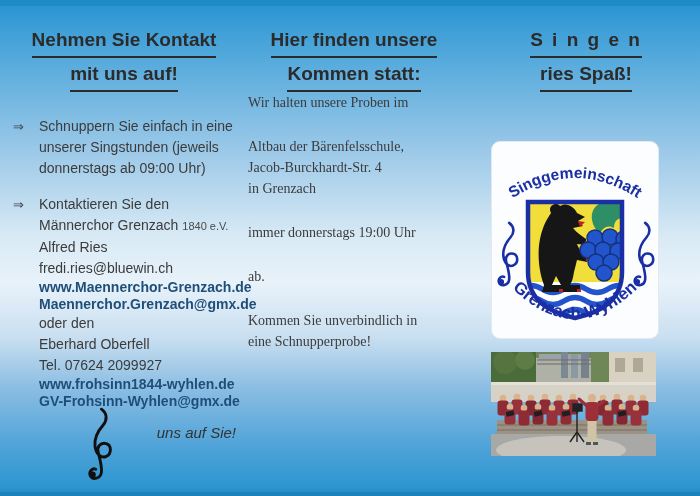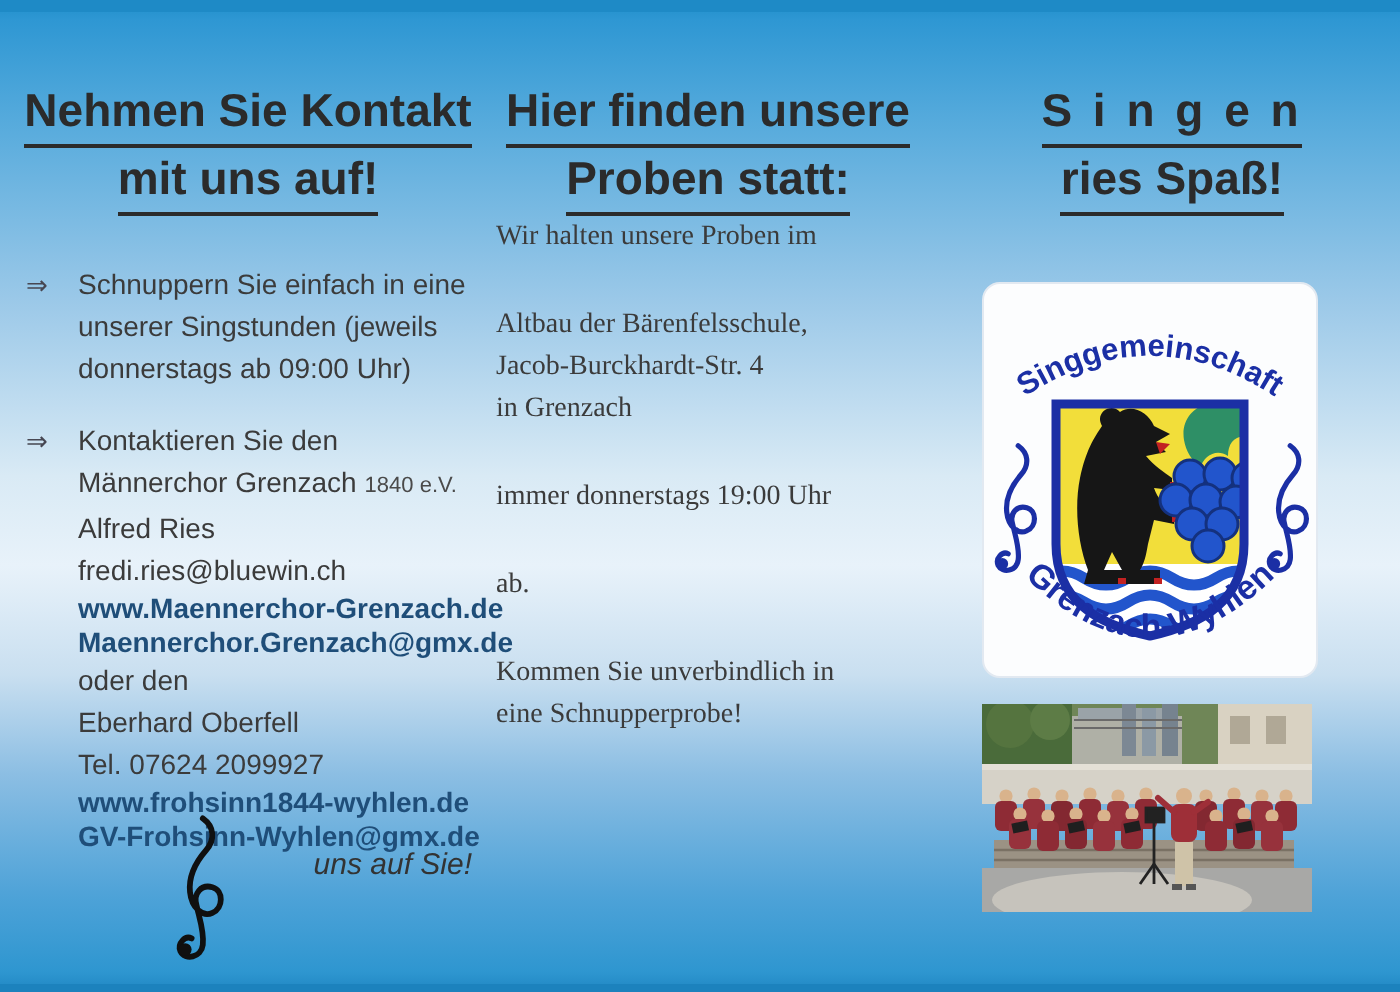--- a/index.html
+++ b/index.html
@@ -14,21 +14,21 @@
       #4FA3D8 90%, #2E96D0 98%, #1F86C2 100%);
   }
   .edge-top{position:absolute;top:0;left:0;right:0;height:6px;background:#1E8AC6;}
   .edge-bottom{position:absolute;bottom:0;left:0;right:0;height:4px;background:#1C82BD;}
 
   .col{position:absolute;top:0;}
   .col-left{left:8px;width:232px;}
   .col-mid{left:248px;width:212px;}
   .col-right{left:478px;width:216px;}
 
-  .heading{margin-top:40px;text-align:center;color:#2b2b2b;font-weight:700;font-size:23px;line-height:31px;}
+  .heading{margin-top:24px;text-align:center;color:#2b2b2b;font-weight:700;font-size:19px;line-height:31px;}
   .h-line{display:inline-block;border-bottom:2.5px solid #2b2b2b;padding-bottom:1px;white-space:nowrap;}
   .spaced{letter-spacing:2px;}
 
   .bullets{list-style:none;margin:24px 0 0 0;padding:0;color:#3b3b3b;font-size:14px;line-height:21px;}
   .bullets li{display:flex;margin-bottom:15px;}
   .arrow{width:26px;flex:0 0 26px;padding-left:5px;color:#474752;font-size:13px;line-height:21px;}
   .btext{flex:1;}
   .ln{display:block;white-space:nowrap;}
   .small{font-size:11px;color:#4a4a4a;margin-left:4px;}
   .midword{font-size:12.5px;}
@@ -104,21 +104,21 @@
   <svg class="clef-black" width="34" height="80" viewBox="0 0 36 100">
     <use href="#clefShape" style="color:#101010"></use>
   </svg>
   <div class="closing">
     <span class="ln">uns auf Sie!</span>
   </div>
 
   <section class="col col-mid">
     <div class="heading">
       <span class="h-line">Hier finden unsere</span><br>
-      <span class="h-line">Proben statt:</span>
+      <span class="h-line">Kommen statt:</span>
     </div>
     <div class="mid-body">
       <p>Wir halten unsere Proben im</p>
       <p>
         <span class="ln">Altbau der Bärenfelsschule,</span>
         <span class="ln">Jacob-Burckhardt-Str. 4</span>
         <span class="ln">in Grenzach</span>
       </p>
       <p>immer donnerstags 19:00 Uhr</p>
       <p>ab.</p>

